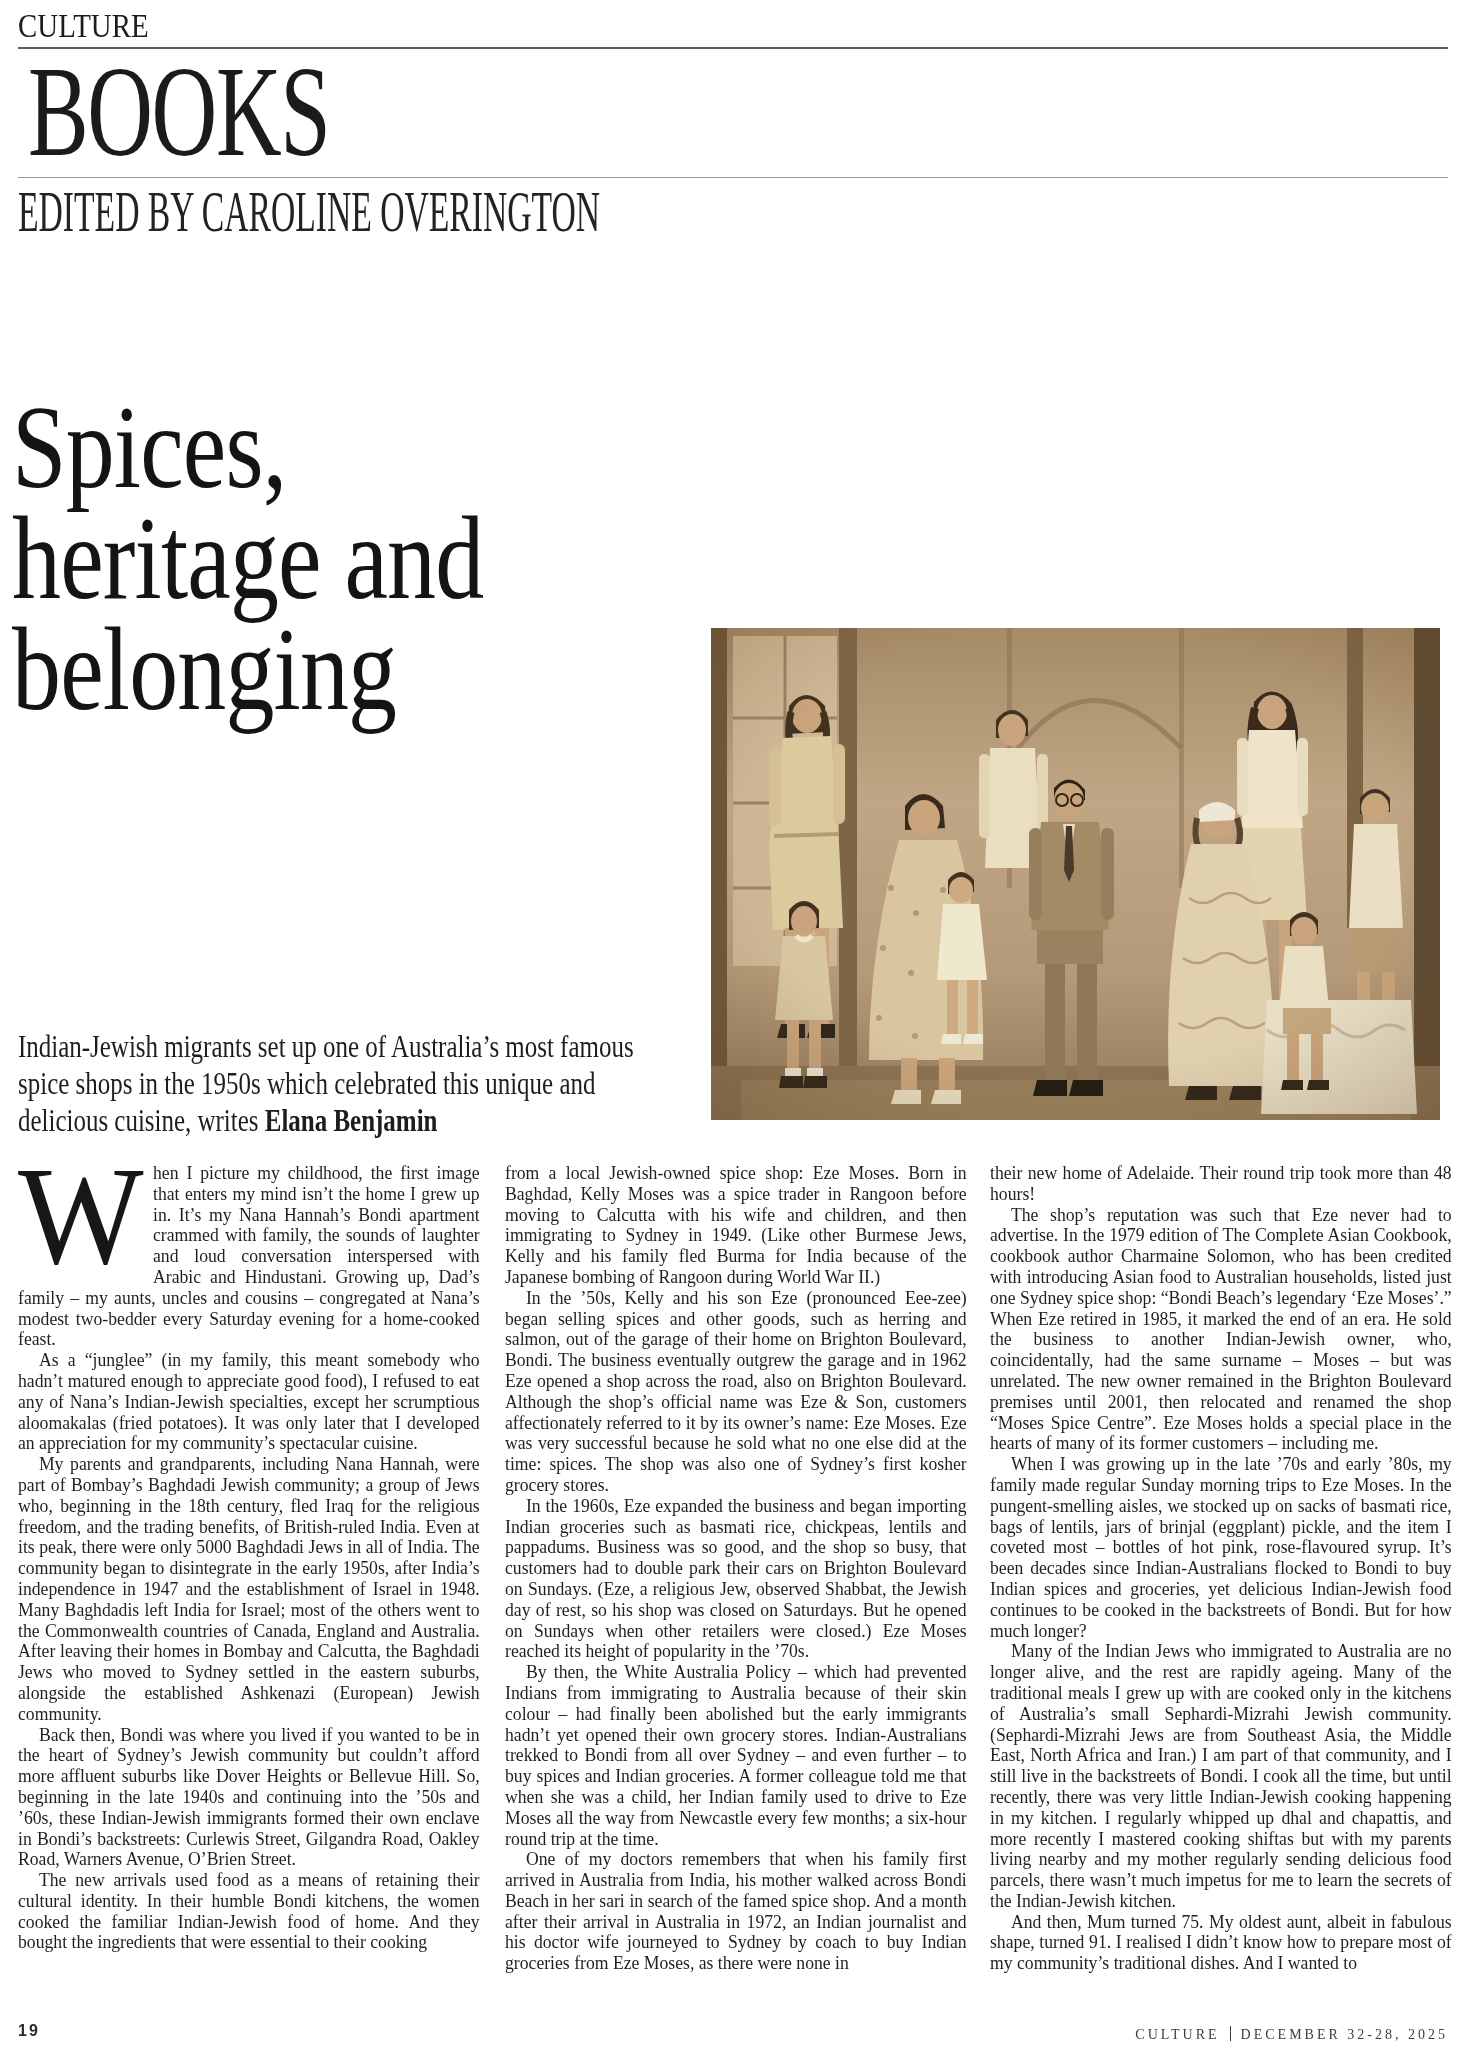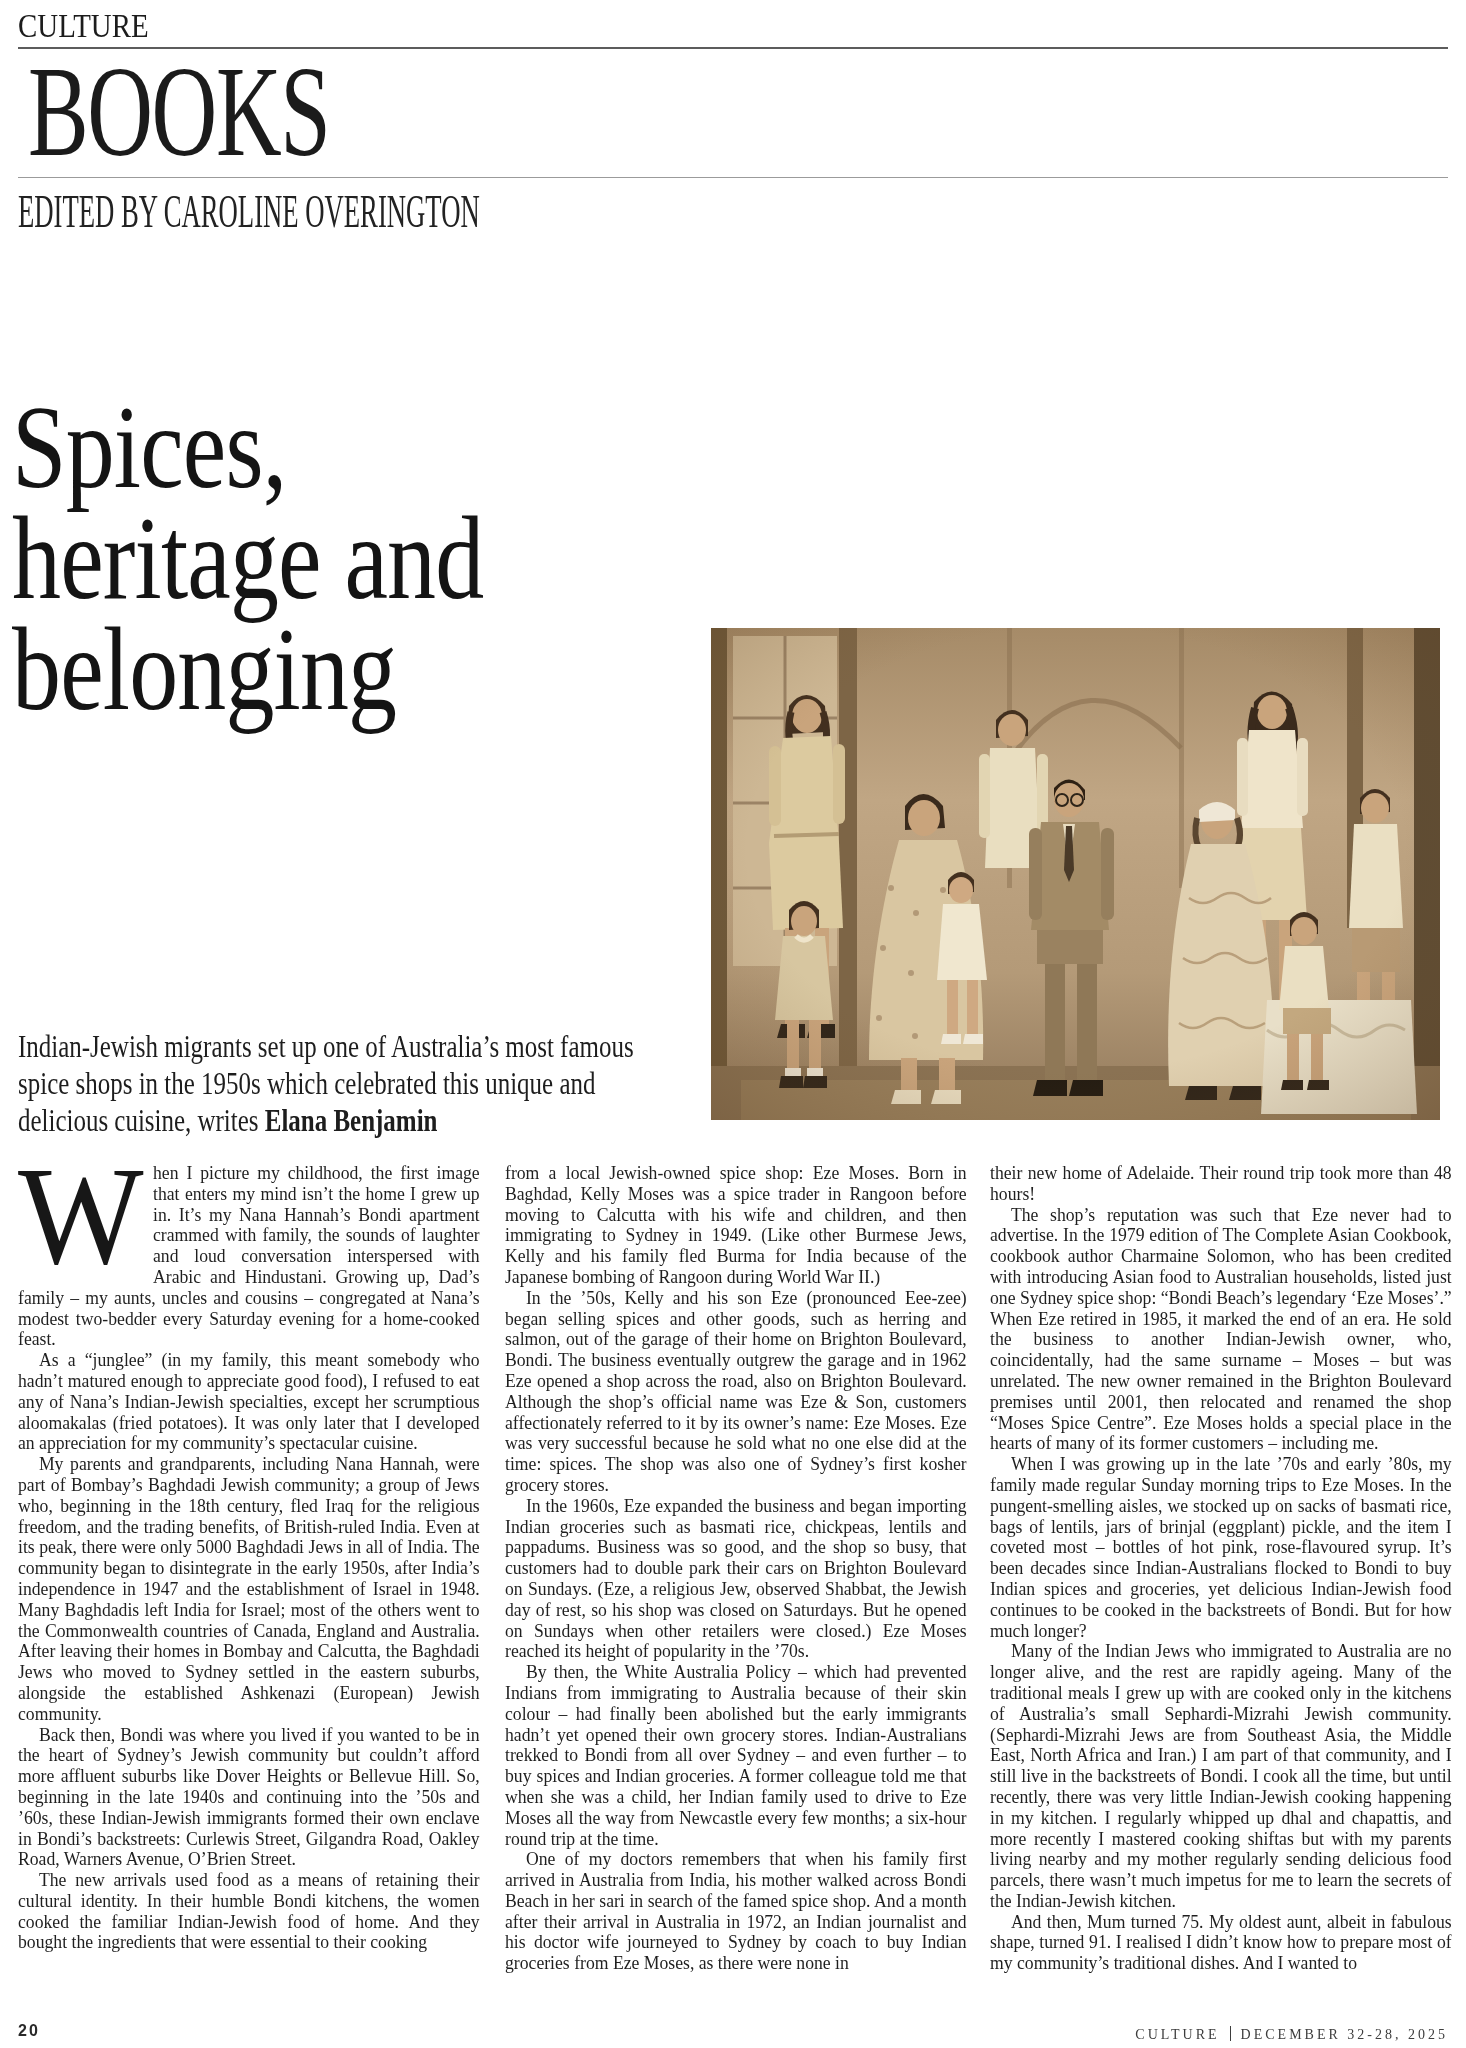--- a/index.html
+++ b/index.html
@@ -22,21 +22,21 @@
   .section-label .condense{transform:scaleX(0.85);}
   .rule-1{left:18px;top:47px;width:1430px;height:2px;background:#5c5c5c;}
   .masthead{
     left:28px;top:46px;
     font-size:130px;line-height:130px;color:#1b1b1b;
   }
   .masthead .condense{transform:scaleX(0.70);letter-spacing:-2px;}
   .rule-2{left:18px;top:177px;width:1430px;height:1px;background:#9b9b9b;}
   .edited-by{
     left:18px;top:186px;
-    font-size:46px;line-height:52px;color:#222;
+    font-size:58px;line-height:52px;color:#222;
   }
   .edited-by .condense{transform:scaleX(0.58);}
 
   .headline{
     left:12px;top:392px;
     font-size:118px;line-height:111px;
     color:#141414;
     transform:scaleX(0.83);transform-origin:0 0;
     letter-spacing:-1px;
   }
@@ -302,18 +302,18 @@
       <p class="indent">One of my doctors remembers that when his family first arrived in Australia from India, his mother walked across Bondi Beach in her sari in search of the famed spice shop. And a month after their arrival in Australia in 1972, an Indian journalist and his doctor wife journeyed to Sydney by coach to buy Indian groceries from Eze Moses, as there were none in</p>
     </div>
   <div class="abs bodycol col-2">
       <p>their new home of Adelaide. Their round trip took more than 48 hours!</p>
       <p class="indent">The shop’s reputation was such that Eze never had to advertise. In the 1979 edition of The Complete Asian Cookbook, cookbook author Charmaine Solomon, who has been credited with introducing Asian food to Australian households, listed just one Sydney spice shop: “Bondi Beach’s legendary ‘Eze Moses’.” When Eze retired in 1985, it marked the end of an era. He sold the business to another Indian-Jewish owner, who, coincidentally, had the same surname – Moses – but was unrelated. The new owner remained in the Brighton Boulevard premises until 2001, then relocated and renamed the shop “Moses Spice Centre”. Eze Moses holds a special place in the hearts of many of its former customers – including me.</p>
       <p class="indent">When I was growing up in the late ’70s and early ’80s, my family made regular Sunday morning trips to Eze Moses. In the pungent-smelling aisles, we stocked up on sacks of basmati rice, bags of lentils, jars of brinjal (eggplant) pickle, and the item I coveted most – bottles of hot pink, rose-flavoured syrup. It’s been decades since Indian-Australians flocked to Bondi to buy Indian spices and groceries, yet delicious Indian-Jewish food continues to be cooked in the backstreets of Bondi. But for how much longer?</p>
       <p class="indent">Many of the Indian Jews who immigrated to Australia are no longer alive, and the rest are rapidly ageing. Many of the traditional meals I grew up with are cooked only in the kitchens of Australia’s small Sephardi-Mizrahi Jewish community. (Sephardi-Mizrahi Jews are from Southeast Asia, the Middle East, North Africa and Iran.) I am part of that community, and I still live in the backstreets of Bondi. I cook all the time, but until recently, there was very little Indian-Jewish cooking happening in my kitchen. I regularly whipped up dhal and chapattis, and more recently I mastered cooking shiftas but with my parents living nearby and my mother regularly sending delicious food parcels, there wasn’t much impetus for me to learn the secrets of the Indian-Jewish kitchen.</p>
       <p class="indent">And then, Mum turned 75. My oldest aunt, albeit in fabulous shape, turned 91. I realised I didn’t know how to prepare most of my community’s traditional dishes. And I wanted to</p>
     </div>
 
-  <div class="abs page-number">20</div>
+  <div class="abs page-number">19</div>
   <div class="abs footer-right">
     <span>CULTURE</span><span class="sep"></span><span>DECEMBER 32-28, 2025</span>
   </div>
 
 </div>
 
 </body></html>

